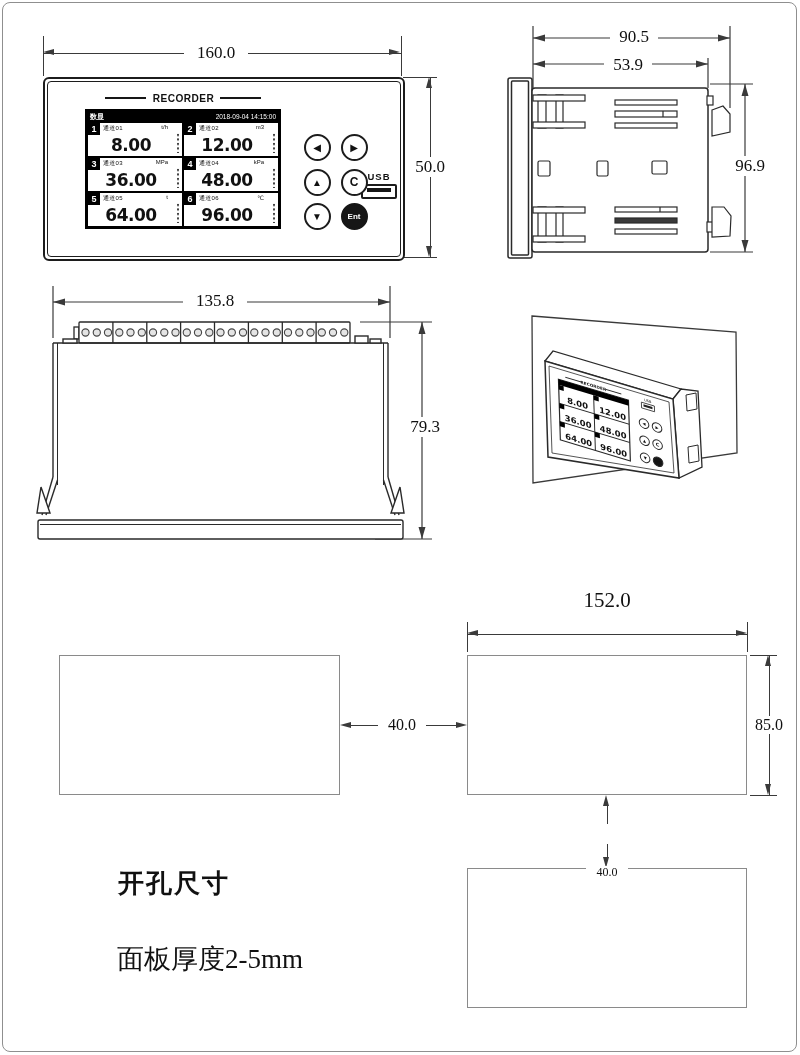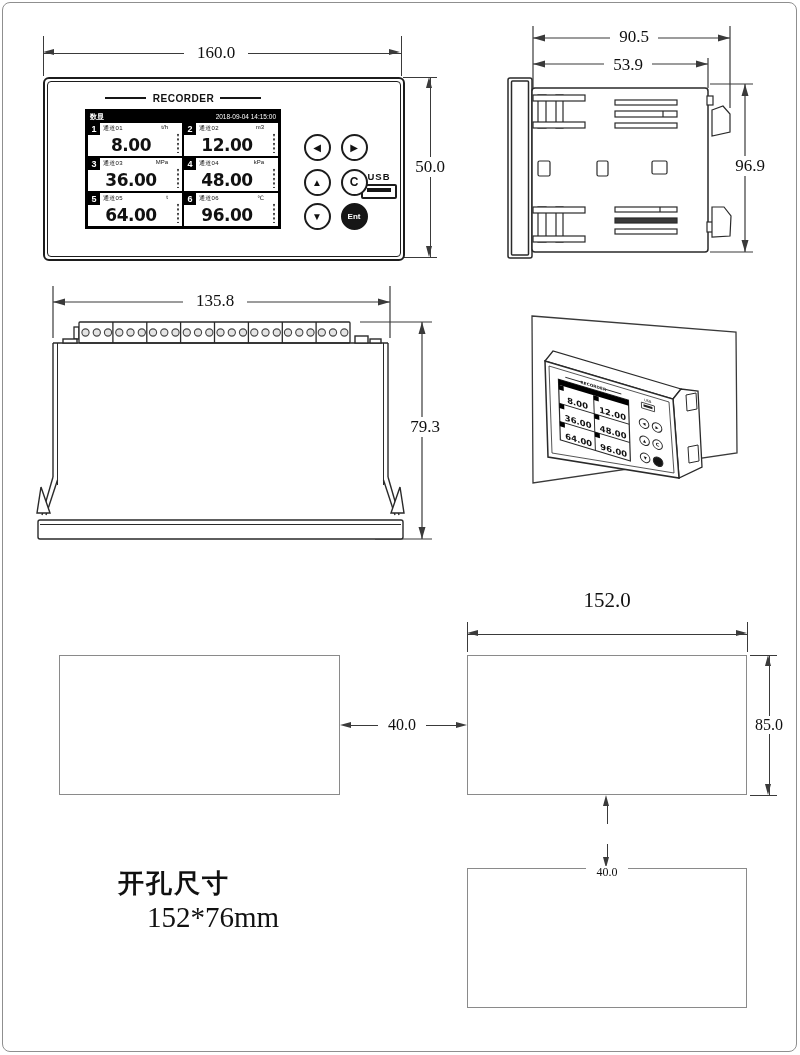--- a/index.html
+++ b/index.html
@@ -371,14 +371,14 @@
     <span class="dlabel" style="left:751px;top:716px;width:36px;font-size:16px">85.0</span>
 
     <div class="ar u" style="left:603px;top:795px"></div>
     <div class="vl" style="left:606.5px;top:804px;height:20px"></div>
     <span class="dlabel" style="left:586px;top:866px;width:42px;font-size:12px">40.0</span>
     <div class="vl" style="left:606.5px;top:844px;height:14px"></div>
     <div class="ar d" style="left:603px;top:857px"></div>
   </div>
 
   <div class="note1">开孔尺寸</div>
-  <div class="note2">152*76mm</div>
+  <div class="note3">面板厚度2-5mm</div>
 </div>
 
 </body></html>

